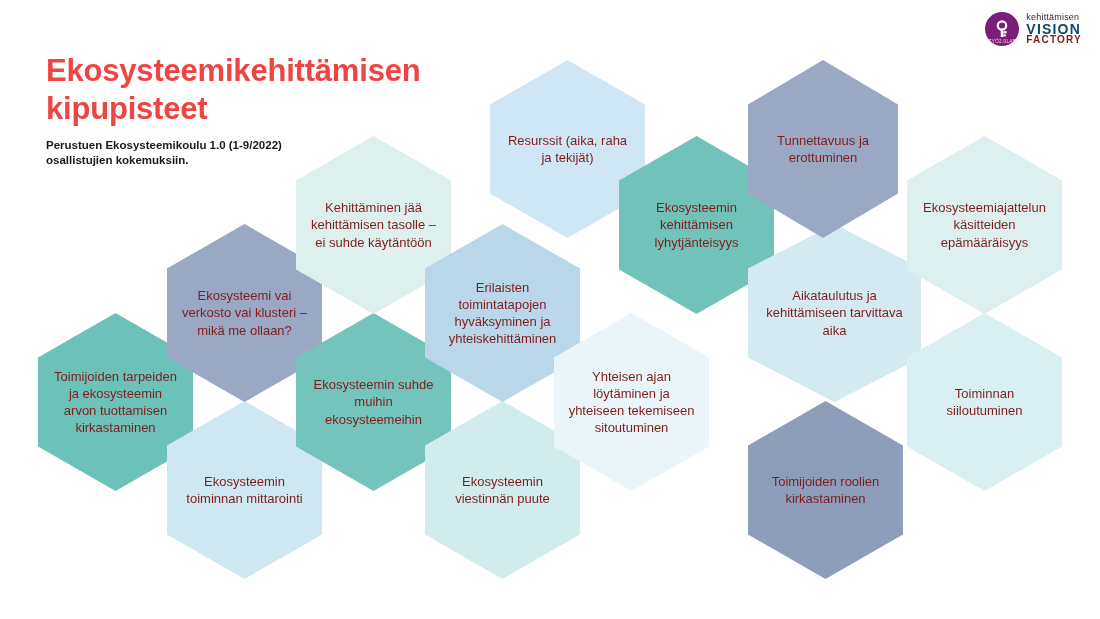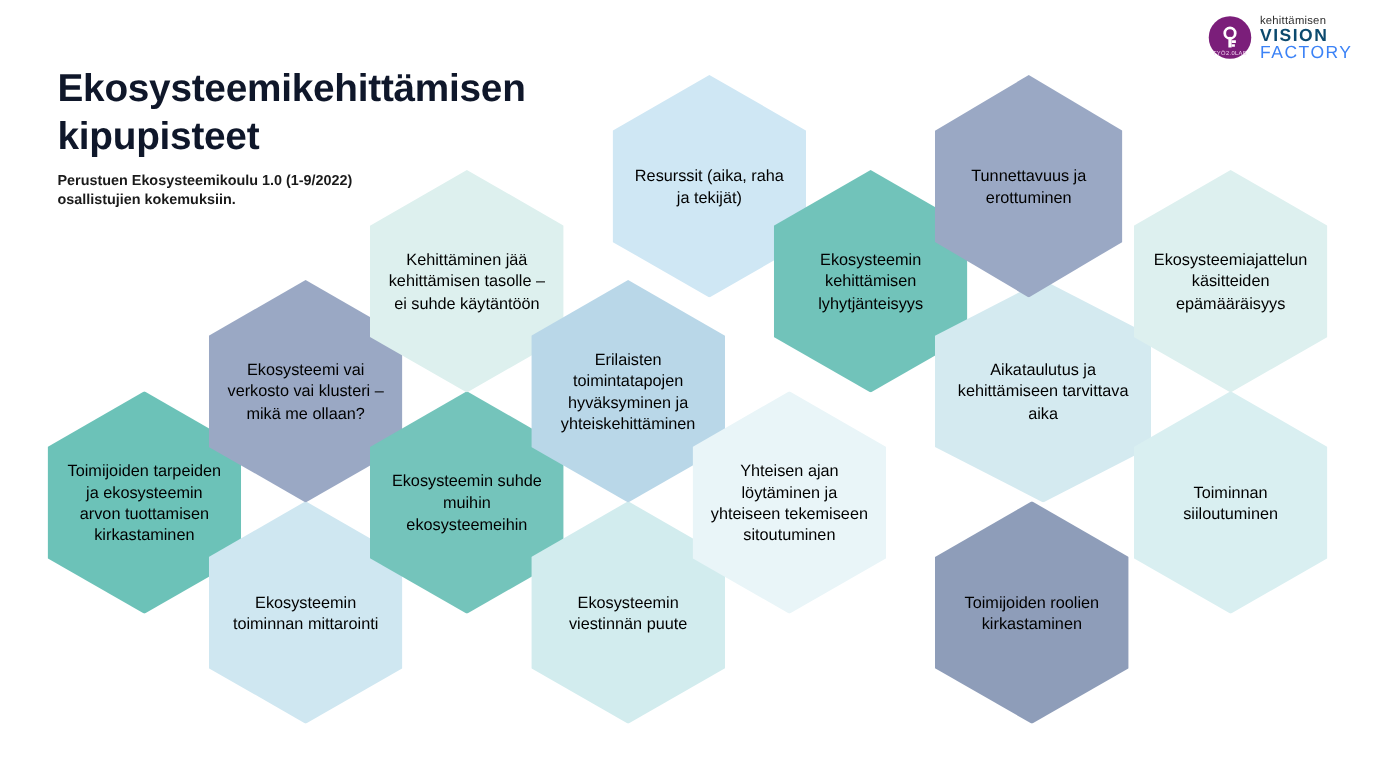--- a/index.html
+++ b/index.html
@@ -21,21 +21,21 @@
   }
   .title-block {
     position: absolute;
     left: 46px;
     top: 52px;
     width: 420px;
   }
   .title-main {
     font-size: 31px;
     font-weight: bold;
-    color: #0f172a;
+    color: #ef4444;
     line-height: 1.22;
     letter-spacing: -0.2px;
   }
   .title-sub {
     margin-top: 10px;
     font-size: 11.5px;
     font-weight: bold;
     color: #1a1a1a;
     line-height: 1.35;
   }
@@ -46,21 +46,21 @@
     align-items: center;
     justify-content: center;
     text-align: center;
     box-sizing: border-box;
     clip-path: polygon(50% 0%, 100% 25%, 100% 75%, 50% 100%, 0% 75%, 0% 25%);
     -webkit-clip-path: polygon(50% 0%, 100% 25%, 100% 75%, 50% 100%, 0% 75%, 0% 25%);
   }
   .hex .hex-label {
     font-size: 13px;
     line-height: 1.32;
-    color: #000000;
+    color: #7f1d1d;
     padding: 6px 14px;
     display: block;
   }
   
   .logo {
     position: absolute;
     right: 18px;
     top: 12px;
     display: flex;
     align-items: center;
@@ -85,23 +85,23 @@
     color: #2b2b2b;
     letter-spacing: 0.2px;
   }
   .logo-vision {
     font-size: 14px;
     font-weight: bold;
     color: #0c4a6e;
     letter-spacing: 1.2px;
   }
   .logo-factory {
-    font-size: 14px;
-    font-weight: normal;
-    color: #3b82f6;
+    font-size: 10px;
+    font-weight: bold;
+    color: #7f1d1d;
     letter-spacing: 1.2px;
     margin-top: -2px;
   }
   .logo-sub-caption {
     position: absolute;
     bottom: 2px;
     font-size: 4.6px;
     color: #f2d7f2;
     letter-spacing: 0.3px;
     width: 100%;

